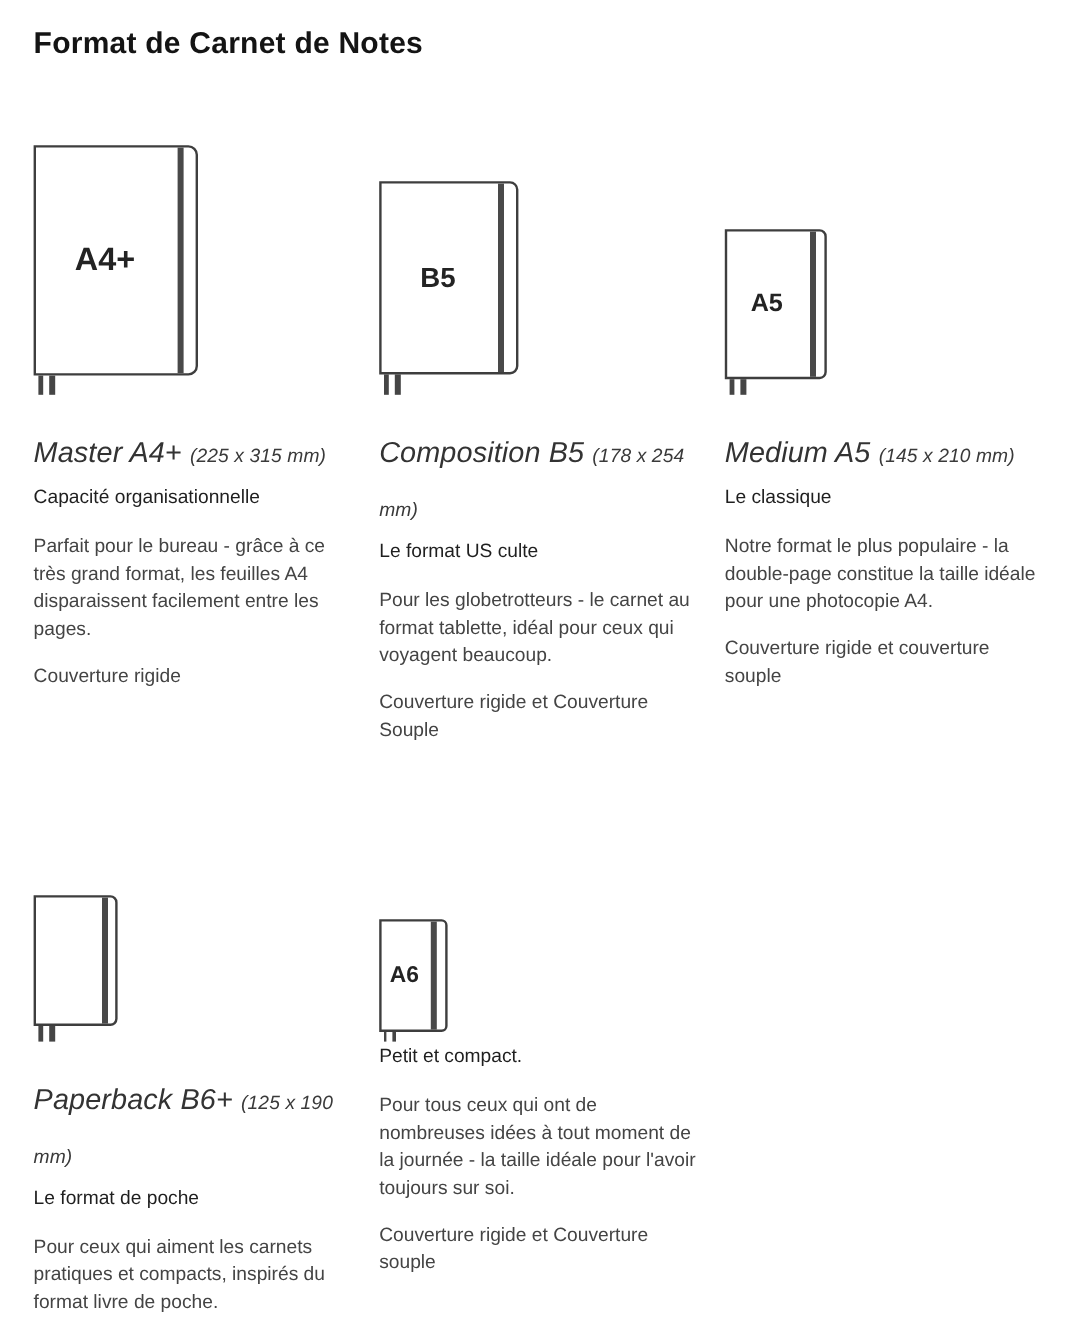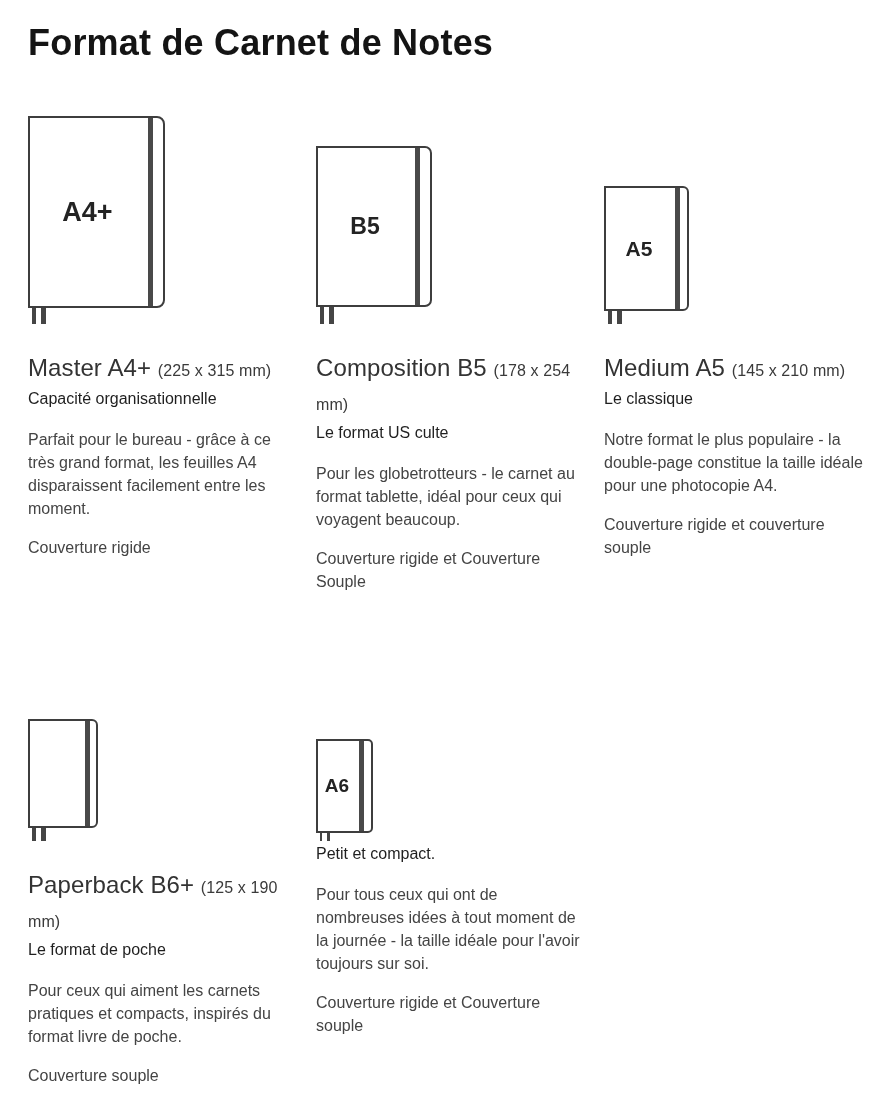--- a/index.html
+++ b/index.html
@@ -6,22 +6,22 @@
     --ink:#3e3e3e; --band:#494949; --ribbon:#454545;
     --title:#141414; --head:#333333; --text:#444444; --bg:#ffffff;
   }
   *{margin:0;padding:0;box-sizing:border-box;}
   body{
     width:890px;height:1114px;overflow:hidden;background:var(--bg);
     font-family:"Liberation Sans","DejaVu Sans",sans-serif;
   }
   .page{padding:22px 20px 0 28px;}
   h1.page-title{
-    font-size:36px;font-weight:700;color:var(--title);
-    letter-spacing:.2px;margin-bottom:51px;line-height:1.15;
+    font-size:25px;font-weight:700;color:var(--title);
+    letter-spacing:.2px;margin-bottom:68px;line-height:1.15;
   }
   .grid{
     display:grid;grid-template-columns:repeat(3,267px);
     column-gap:21px;row-gap:124px;align-items:start;
   }
   
   .fig{height:210px;display:flex;align-items:flex-end;}
   .fig.small{height:124px;}
   .nb{display:flex;flex-direction:column;}
   .cover{
@@ -46,21 +46,21 @@
   .nb0{--w:137px;--h:192px;--br:10px;--fs:27px;--rh:16px;--rad:8px;}
   .nb1{--w:116px;--h:161px;--br:10px;--fs:23px;--rh:17px;--rad:7px;}
   .nb2{--w:85px; --h:125px;--br:7px; --fs:21px;--rh:13px;--rad:6px;}
   .nb3{--w:70px; --h:109px;--br:6px; --fs:21px;--rh:13px;--rad:6px;}
   .nb4{--w:57px; --h:94px; --br:7px; --fs:19px;--rh:8px; --rad:5px;}
   .nb4 .ribbon{width:2px;}
   .nb4 .ribbon.wide{width:3px;}
   
   .card h2{
     margin-top:28px;font-size:24px;font-weight:400;color:var(--head);
-    line-height:31px;letter-spacing:.1px;
+    line-height:42px;letter-spacing:.1px;font-style:italic;
   }
   .card h2 .size{font-size:16px;font-weight:400;color:#3a3a3a;}
   .tagline{
     margin-top:2px;font-size:16px;font-weight:400;color:#1f1f1f;line-height:22px;
   }
   .desc{margin-top:18px;font-size:16px;color:var(--text);line-height:23px;}
   .covers{margin-top:16px;font-size:16px;color:var(--text);line-height:23px;}
 </style>
 </head>
 <body>
@@ -78,21 +78,21 @@
             <span class="band"></span>
           </div>
           <div class="ribbons">
             <span class="ribbon"></span>
             <span class="ribbon wide"></span>
           </div>
         </div>
       </div>
       <h2><span>Master A4+</span> <span class="size">(225 x 315 mm)</span></h2>
       <p class="tagline">Capacité organisationnelle</p>
-      <p class="desc">Parfait pour le bureau - grâce à ce très grand format, les feuilles A4 disparaissent facilement entre les moment.</p>
+      <p class="desc">Parfait pour le bureau - grâce à ce très grand format, les feuilles A4 disparaissent facilement entre les pages.</p>
       <p class="covers">Couverture rigide</p>
     </article>
 
     <article class="card">
       <div class="fig">
         <div class="nb nb1">
           <div class="cover">
             <span class="nb-label">B5</span>
             <span class="band"></span>
           </div>

